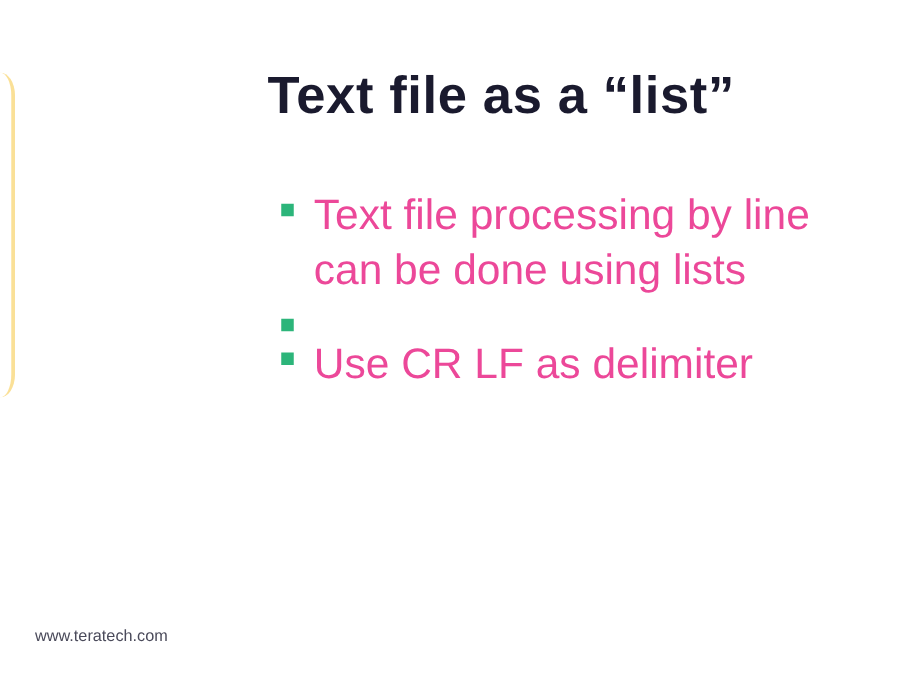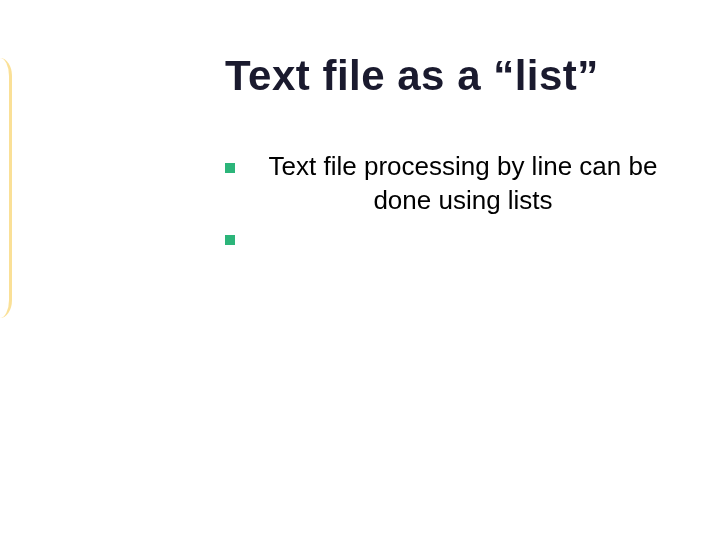--- a/index.html
+++ b/index.html
@@ -11,21 +11,21 @@
     overflow: hidden;
   }
   .slide {
     width: 720px;
     height: 540px;
     position: relative;
   }
   .title {
     position: absolute;
     top: 52px;
-    left: 225px;
+    left: 214px;
     font-size: 42px;
     font-weight: bold;
     color: #1a1a2e;
     letter-spacing: 0.5px;
   }
   .content {
     position: absolute;
     top: 150px;
     left: 225px;
     width: 450px;
@@ -37,24 +37,23 @@
   }
   .bullet {
     width: 10px;
     height: 10px;
     background: #2cb57a;
     flex-shrink: 0;
     margin-top: 13px;
     margin-right: 16px;
   }
   .bullet-text {
-    font-size: 26px;
-    color: #000000;
+    font-size: 34px;
+    color: #ec4899;
     line-height: 1.3;
-    text-align: center;
   }
   .footer {
     position: absolute;
     bottom: 24px;
     left: 28px;
     font-size: 13px;
     color: #4a4a5a;
   }
   .accent {
     position: absolute;
@@ -77,15 +76,20 @@
   <h1 class="title">Text file as a “list”</h1>
 
   <div class="content">
     <div class="bullet-item">
       <div class="bullet"></div>
       <div class="bullet-text">Text file processing by line can be done using lists</div>
     </div>
     <div class="bullet-item">
       <div class="bullet"></div>
     </div>
+    <div class="bullet-item">
+      <div class="bullet"></div>
+      <div class="bullet-text">Use CR LF as delimiter</div>
+    </div>
   </div>
 
+  <div class="footer">www.teratech.com</div>
 </div>
 
 </body></html>

